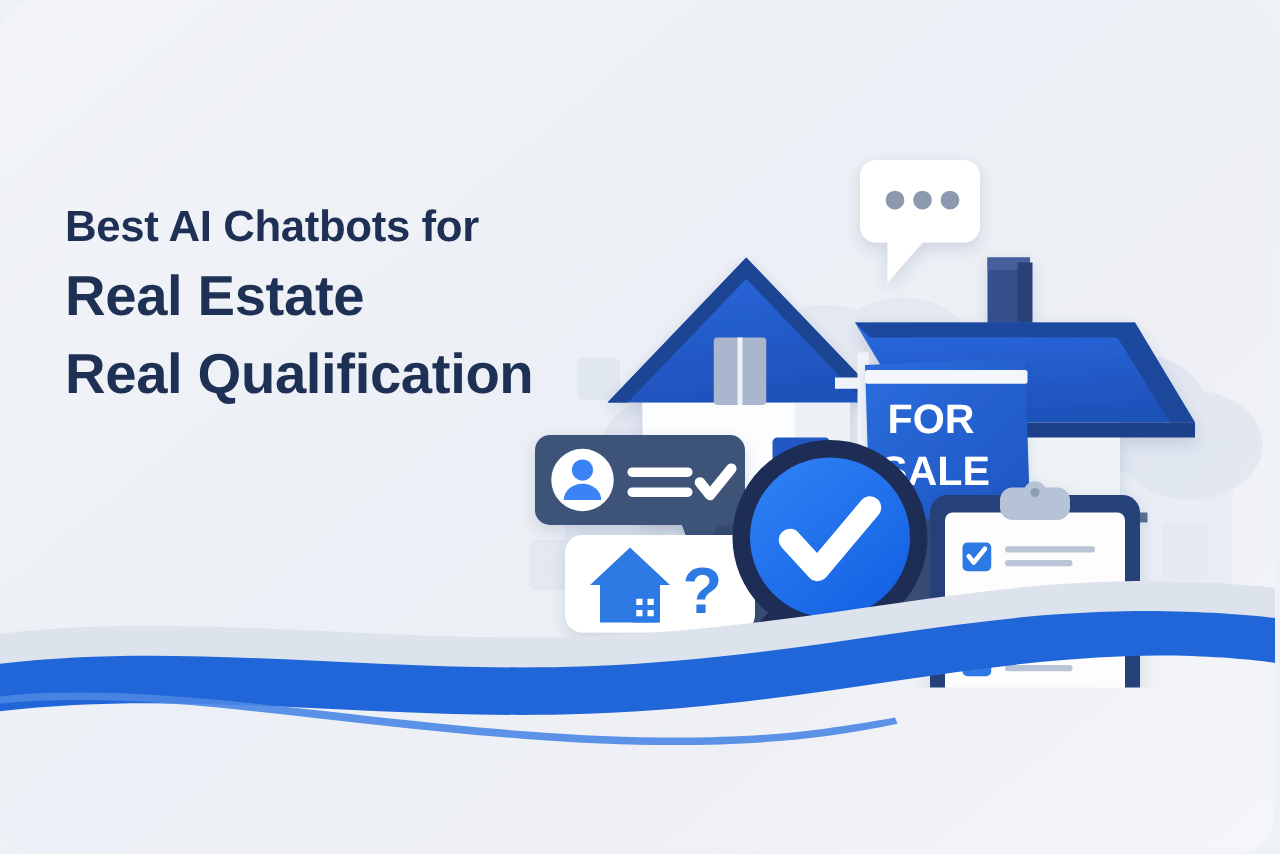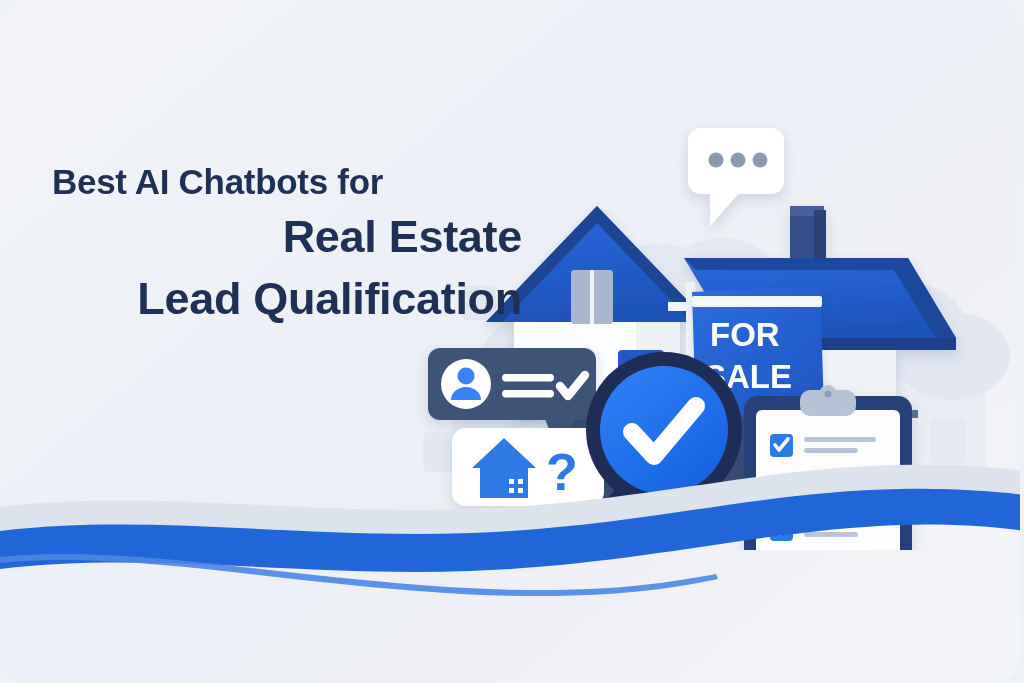--- a/index.html
+++ b/index.html
@@ -39,21 +39,20 @@
   }
   .hl-1 {
     font-size: 35px;
     font-weight: 600;
     line-height: 48px;
   }
   .hl-2, .hl-3 {
     font-size: 45px;
     font-weight: 700;
     line-height: 62px;
-    text-align: right;
   }
   
   #illustration {
     position: absolute;
     left: 396px;
     top: 110px;
     width: 604px;
     height: 440px;
     z-index: 20;
   }
@@ -104,21 +103,21 @@
       <rect x="452" y="360" width="120" height="110" rx="10" fill="#dfe6f1" opacity="0.55"></rect>
       <rect x="876" y="350" width="110" height="130" rx="10" fill="#dfe6f1" opacity="0.45"></rect>
       <rect x="742" y="398" width="86" height="108" rx="8" fill="#c3d4ef" opacity="0.55"></rect>
       <rect x="818" y="430" width="60" height="72" rx="6" fill="#2f7ae5" opacity="0.55"></rect>
     </svg>
   </div>
 
   <div id="headline">
     <div class="hl-line hl-1">Best AI Chatbots for</div>
     <div class="hl-line hl-2">Real Estate</div>
-    <div class="hl-line hl-3">Lead Qualification</div>
+    <div class="hl-line hl-3">Real Qualification</div>
   </div>
 
   <div id="illustration">
     <svg width="604" height="440" viewBox="0 0 604 440">
       <defs>
         <linearGradient id="roofGrad" x1="0" y1="0" x2="0.3" y2="1">
           <stop offset="0%" stop-color="#2a6ae0"></stop>
           <stop offset="100%" stop-color="#1f52bb"></stop>
         </linearGradient>
         <linearGradient id="lensGrad" x1="0.1" y1="0" x2="0.9" y2="1">

